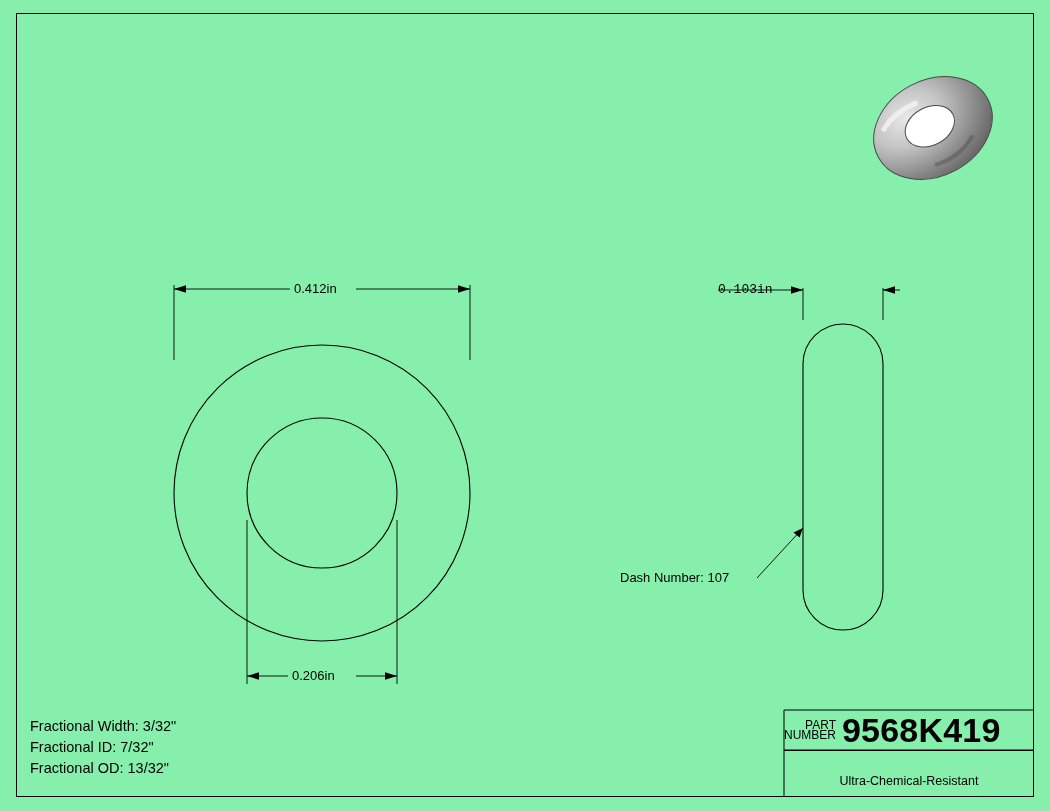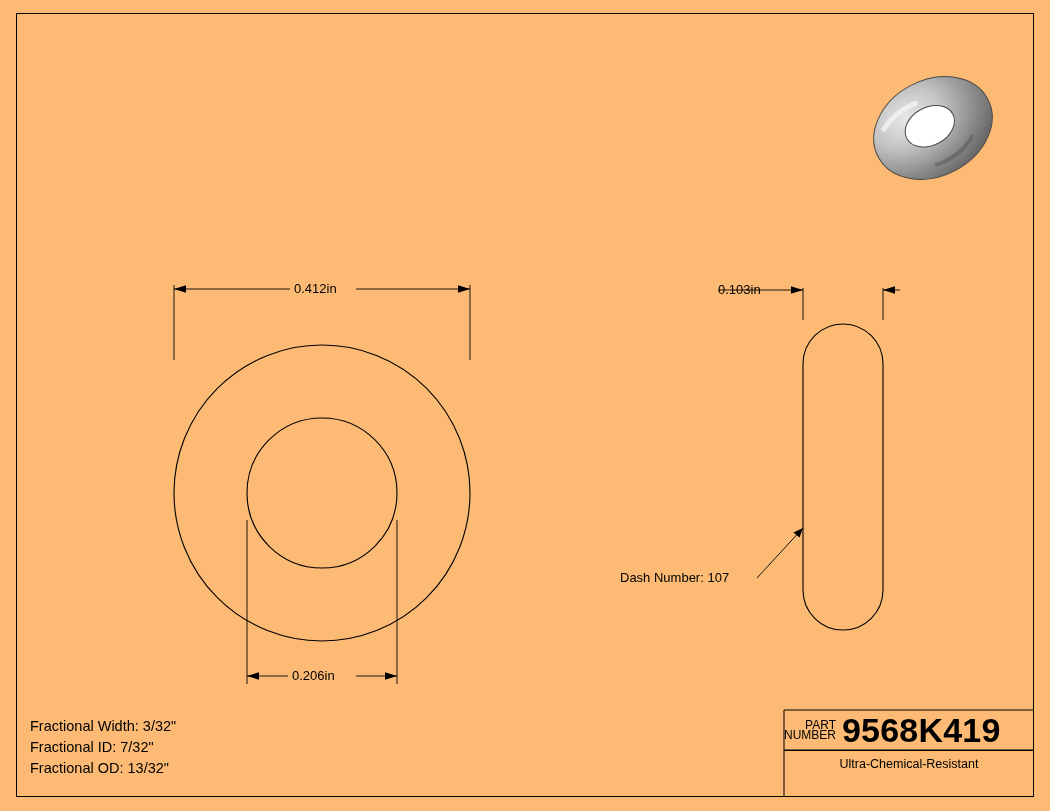--- a/index.html
+++ b/index.html
@@ -9,21 +9,21 @@
   }
   body {
     font-family: "Liberation Sans", sans-serif;
     color: #000000;
   }
   #sheet {
     position: relative;
     width: 1050px;
     height: 811px;
     overflow: hidden;
-    background: #fdba74;
+    background: #86efac;
   }
   .border-rect {
     position: absolute;
     left: 16px;
     top: 13px;
     width: 1018px;
     height: 784px;
     border: 1px solid #000000;
     box-sizing: border-box;
   }
@@ -75,21 +75,21 @@
   }
   .tb-partnum {
     font-size: 34px;
     font-weight: bold;
     letter-spacing: 0.2px;
   }
   .tb-desc {
     text-align: center;
     font-size: 12.5px;
     line-height: 16px;
-    padding-top: 5px;
+    padding-top: 22px;
   }
   .tb-desc div { white-space: nowrap; }
 </style>
 </head>
 <body>
 
 <div id="sheet">
 
   <div class="border-rect"></div>
 
@@ -160,21 +160,21 @@
 
       <line x1="757" y1="578" x2="803" y2="528"></line>
     </g>
     <g fill="#000000">
       <polygon points="803,290 791,286.2 791,293.8"></polygon>
       <polygon points="883,290 895,286.2 895,293.8"></polygon>
       <polygon points="803,528 793.5,532.5 799.5,537.5"></polygon>
     </g>
   </svg>
 
-  <div class="dim-text" style="left:718px; top:282px;">0.103in</div>
+  <div class="dim-text" style="left:718px; top:282px;font-family:Liberation Mono, monospace;">0.103in</div>
   <div class="dim-text" style="left:620px; top:570px;">Dash Number: 107</div>
 
   <div class="spec-list">
     <div>Fractional Width: 3/32"</div>
     <div>Fractional ID: 7/32"</div>
     <div>Fractional OD: 13/32"</div>
   </div>
 
   <svg class="layer">
     <g stroke="#000000" stroke-width="1">

